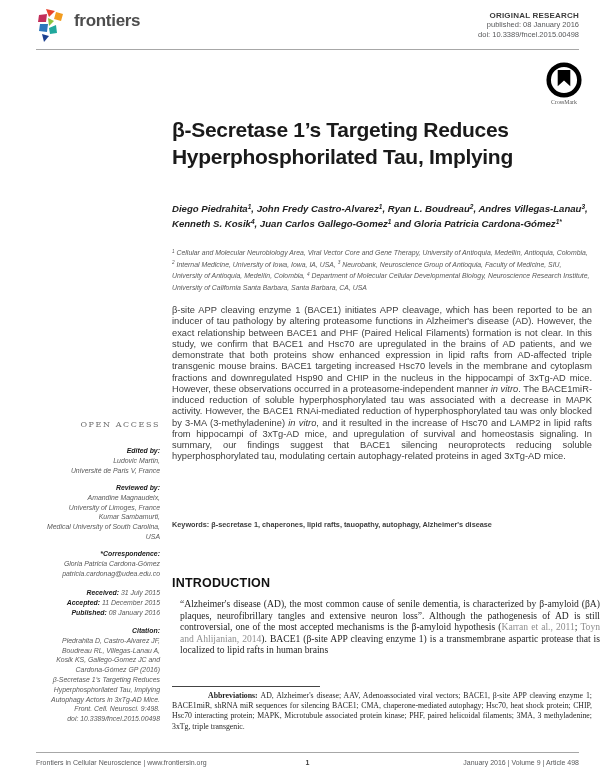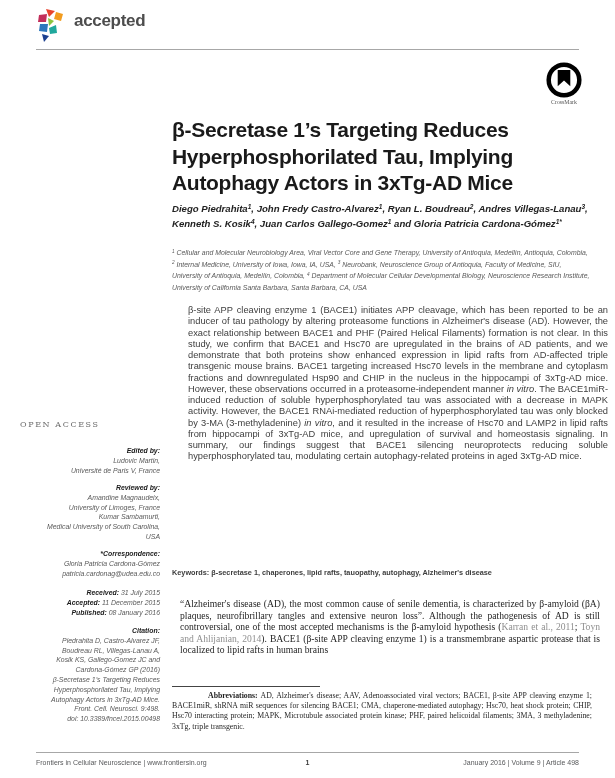--- a/index.html
+++ b/index.html
@@ -29,34 +29,34 @@
   .crossmark svg { width: 36px; height: 36px; display: block; margin: 0 auto; }
   .crossmark-label { font-family: "Liberation Serif", serif; font-size: 5.8px; color: #555; margin-top: 1px; }
 
   
   .main-col { position: absolute; left: 172px; width: 420px; }
   .title-block { top: 117px; }
   .title-line { font-size: 21px; font-weight: bold; color: #1a1a1a; line-height: 26.5px; letter-spacing: -0.3px; }
   .authors { top: 202px; font-size: 9.6px; font-weight: bold; font-style: italic; color: #222; line-height: 13.5px; }
   .affiliations { top: 248px; font-size: 6.9px; font-style: italic; color: #595959; line-height: 10.5px; text-align: left; }
   .sup { font-size: 68%; position: relative; top: -0.45em; }
-  .abstract { top: 305px; font-size: 9.3px; color: #3d3d3d; line-height: 11.25px; text-align: justify; margin-left: 16px; }
-  .keywords { top: 568px; font-size: 7.3px; font-weight: bold; color: #3d3d3d; line-height: 9.5px; }
+  .abstract { top: 305px; font-size: 9.3px; color: #3d3d3d; line-height: 11.25px; text-align: justify; }
+  .keywords { top: 520px; font-size: 7.3px; font-weight: bold; color: #3d3d3d; line-height: 9.5px; }
   .intro-heading { top: 576px; font-size: 12.5px; font-weight: bold; color: #111; letter-spacing: 0.2px; }
   .intro-par { top: 598px; font-family: "Liberation Serif", serif; font-size: 9.6px; color: #1f1f1f; line-height: 11.6px; text-align: justify; margin-left: 8px; }
   .link { color: #8f8f8f; }
   .it { font-style: italic; }
   .b { font-weight: bold; margin-left: 36px; }
   .footnote-rule { position: absolute; left: 172px; top: 686px; width: 148px; border-top: 1px solid #444; }
   .abbreviations { top: 691px; font-family: "Liberation Serif", serif; font-size: 7.8px; color: #1f1f1f; line-height: 10.2px; text-align: justify; }
 
   
   .sidebar { position: absolute; left: 20px; width: 140px; text-align: right; font-style: italic; font-size: 6.9px; color: #595959; line-height: 9.8px; }
   .sb-label { font-weight: bold; color: #1a1a1a; }
-  .open-access { position: absolute; left: 20px; top: 420px; width: 140px; font-family: "DejaVu Serif", serif; font-style: normal; font-size: 8px; letter-spacing: 1.6px; color: #6b6b6b; }
+  .open-access { position: absolute; left: 20px; top: 420px; width: 140px; text-align: right; font-family: "DejaVu Serif", serif; font-style: normal; font-size: 8px; letter-spacing: 1.6px; color: #6b6b6b; }
   .sb-edited { top: 446px; }
   .sb-reviewed { top: 483px; }
   .sb-corr { top: 549px; }
   .sb-dates { top: 588px; }
   .sb-citation { top: 626px; }
   .sb-email { color: #595959; text-decoration: none; }
 
   
   .footer-rule { position: absolute; left: 36px; right: 36px; top: 752px; border-top: 1px solid #a7a7a7; }
   .footer { position: absolute; left: 36px; right: 36px; top: 759px; font-size: 7px; color: #58595b; }
@@ -73,49 +73,54 @@
     <svg class="logo-icon" viewBox="0 0 32 38">
       <polygon points="10,1 19,3 13,9" fill="#e8432e"></polygon>
       <polygon points="20,4 27,6 25,13 18,11" fill="#f29c1f"></polygon>
       <polygon points="3,7 11,6 10,14 2,14" fill="#c22e5a"></polygon>
       <polygon points="12,10 18,13 13,18" fill="#8bc53f"></polygon>
       <polygon points="4,16 12,16 11,24 3,23" fill="#2d77bd"></polygon>
       <polygon points="13,20 20,17 21,25 14,26" fill="#20a89d"></polygon>
       <polygon points="6,26 13,28 8,34" fill="#1b3f8f"></polygon>
     </svg>
     <div class="logo-text">
-      <div class="logo-title">accepted</div>
+      <div class="logo-title">frontiers</div>
     </div>
   </div>
 
+  <div class="pub-info">
+    <div class="pub-type">ORIGINAL RESEARCH</div>
+    <div class="pub-line">published: 08 January 2016</div>
+    <div class="pub-line">doi: 10.3389/fncel.2015.00498</div>
+  </div>
 
   <div class="header-rule"></div>
 
   <div class="crossmark">
     <svg viewBox="0 0 40 40">
       <circle cx="20" cy="20" r="17" fill="none" stroke="#000" stroke-width="5"></circle>
       <polygon points="13,9 27,9 27,27 20,20.5 13,27" fill="#000"></polygon>
     </svg>
     <div class="crossmark-label">CrossMark</div>
   </div>
 
   <div class="main-col title-block">
     <div class="title-line">β-Secretase 1’s Targeting Reduces</div>
     <div class="title-line">Hyperphosphorilated Tau, Implying</div>
-    <div class="title-line">Autophagy Actors in 3xTg-AD Mice</div>
   </div>
 
   <div class="main-col authors"><span>Diego Piedrahita</span><span class="sup">1</span><span>, John Fredy Castro-Alvarez</span><span class="sup">1</span><span>, Ryan L. Boudreau</span><span class="sup">2</span><span>, Andres Villegas-Lanau</span><span class="sup">3</span><span>, Kenneth S. Kosik</span><span class="sup">4</span><span>, Juan Carlos Gallego-Gomez</span><span class="sup">1</span><span> and Gloria Patricia Cardona-Gómez</span><span class="sup">1*</span></div>
 
   <div class="main-col affiliations"><span class="sup">1</span><span> Cellular and Molecular Neurobiology Area, Viral Vector Core and Gene Therapy, University of Antioquia, Medellín, Antioquia, Colombia, </span><span class="sup">2</span><span> Internal Medicine, University of Iowa, Iowa, IA, USA, </span><span class="sup">3</span><span> Neurobank, Neuroscience Group of Antioquia, Faculty of Medicine, SIU, University of Antioquia, Medellín, Colombia, </span><span class="sup">4</span><span> Department of Molecular Cellular Developmental Biology, Neuroscience Research Institute, University of California Santa Barbara, Santa Barbara, CA, USA</span></div>
 
   <div class="main-col abstract"><span>β-site APP cleaving enzyme 1 (BACE1) initiates APP cleavage, which has been reported to be an inducer of tau pathology by altering proteasome functions in Alzheimer's disease (AD). However, the exact relationship between BACE1 and PHF (Paired Helical Filaments) formation is not clear. In this study, we confirm that BACE1 and Hsc70 are upregulated in the brains of AD patients, and we demonstrate that both proteins show enhanced expression in lipid rafts from AD-affected triple transgenic mouse brains. BACE1 targeting increased Hsc70 levels in the membrane and cytoplasm fractions and downregulated Hsp90 and CHIP in the nucleus in the hippocampi of 3xTg-AD mice. However, these observations occurred in a proteasome-independent manner </span><span class="it">in vitro</span><span>. The BACE1miR-induced reduction of soluble hyperphosphorylated tau was associated with a decrease in MAPK activity. However, the BACE1 RNAi-mediated reduction of hyperphosphorylated tau was only blocked by 3-MA (3-methyladenine) </span><span class="it">in vitro</span><span>, and it resulted in the increase of Hsc70 and LAMP2 in lipid rafts from hippocampi of 3xTg-AD mice, and upregulation of survival and homeostasis signaling. In summary, our findings suggest that BACE1 silencing neuroprotects reducing soluble hyperphosphorylated tau, modulating certain autophagy-related proteins in aged 3xTg-AD mice.</span></div>
 
   <div class="main-col keywords">Keywords: β-secretase 1, chaperones, lipid rafts, tauopathy, autophagy, Alzheimer's disease</div>
 
+  <div class="main-col intro-heading">INTRODUCTION</div>
   <div class="main-col intro-par"><span>“Alzheimer's disease (AD), the most common cause of senile dementia, is characterized by β-amyloid (βA) plaques, neurofibrillary tangles and extensive neuron loss”. Although the pathogenesis of AD is still controversial, one of the most accepted mechanisms is the β-amyloid hypothesis (</span><span class="link">Karran et al., 2011</span><span>; </span><span class="link">Toyn and Ahlijanian, 2014</span><span>). BACE1 (β-site APP cleaving enzyme 1) is a transmembrane aspartic protease that is localized to lipid rafts in human brains</span></div>
 
   <div class="footnote-rule"></div>
   <div class="main-col abbreviations"><span class="b">Abbreviations: </span><span>AD, Alzheimer's disease; AAV, Adenoassociated viral vectors; BACE1, β-site APP cleaving enzyme 1; BACE1miR, shRNA miR sequences for silencing BACE1; CMA, chaperone-mediated autophagy; Hsc70, heat shock protein; CHIP, Hsc70 interacting protein; MAPK, Microtubule associated protein kinase; PHF, paired helicoidal filaments; 3MA, 3 methyladenine; 3xTg, triple transgenic.</span></div>
 
   <div class="open-access">OPEN ACCESS</div>
 
   <div class="sidebar sb-edited">
     <div class="sb-label">Edited by:</div>
     <div>Ludovic Martin,</div>

